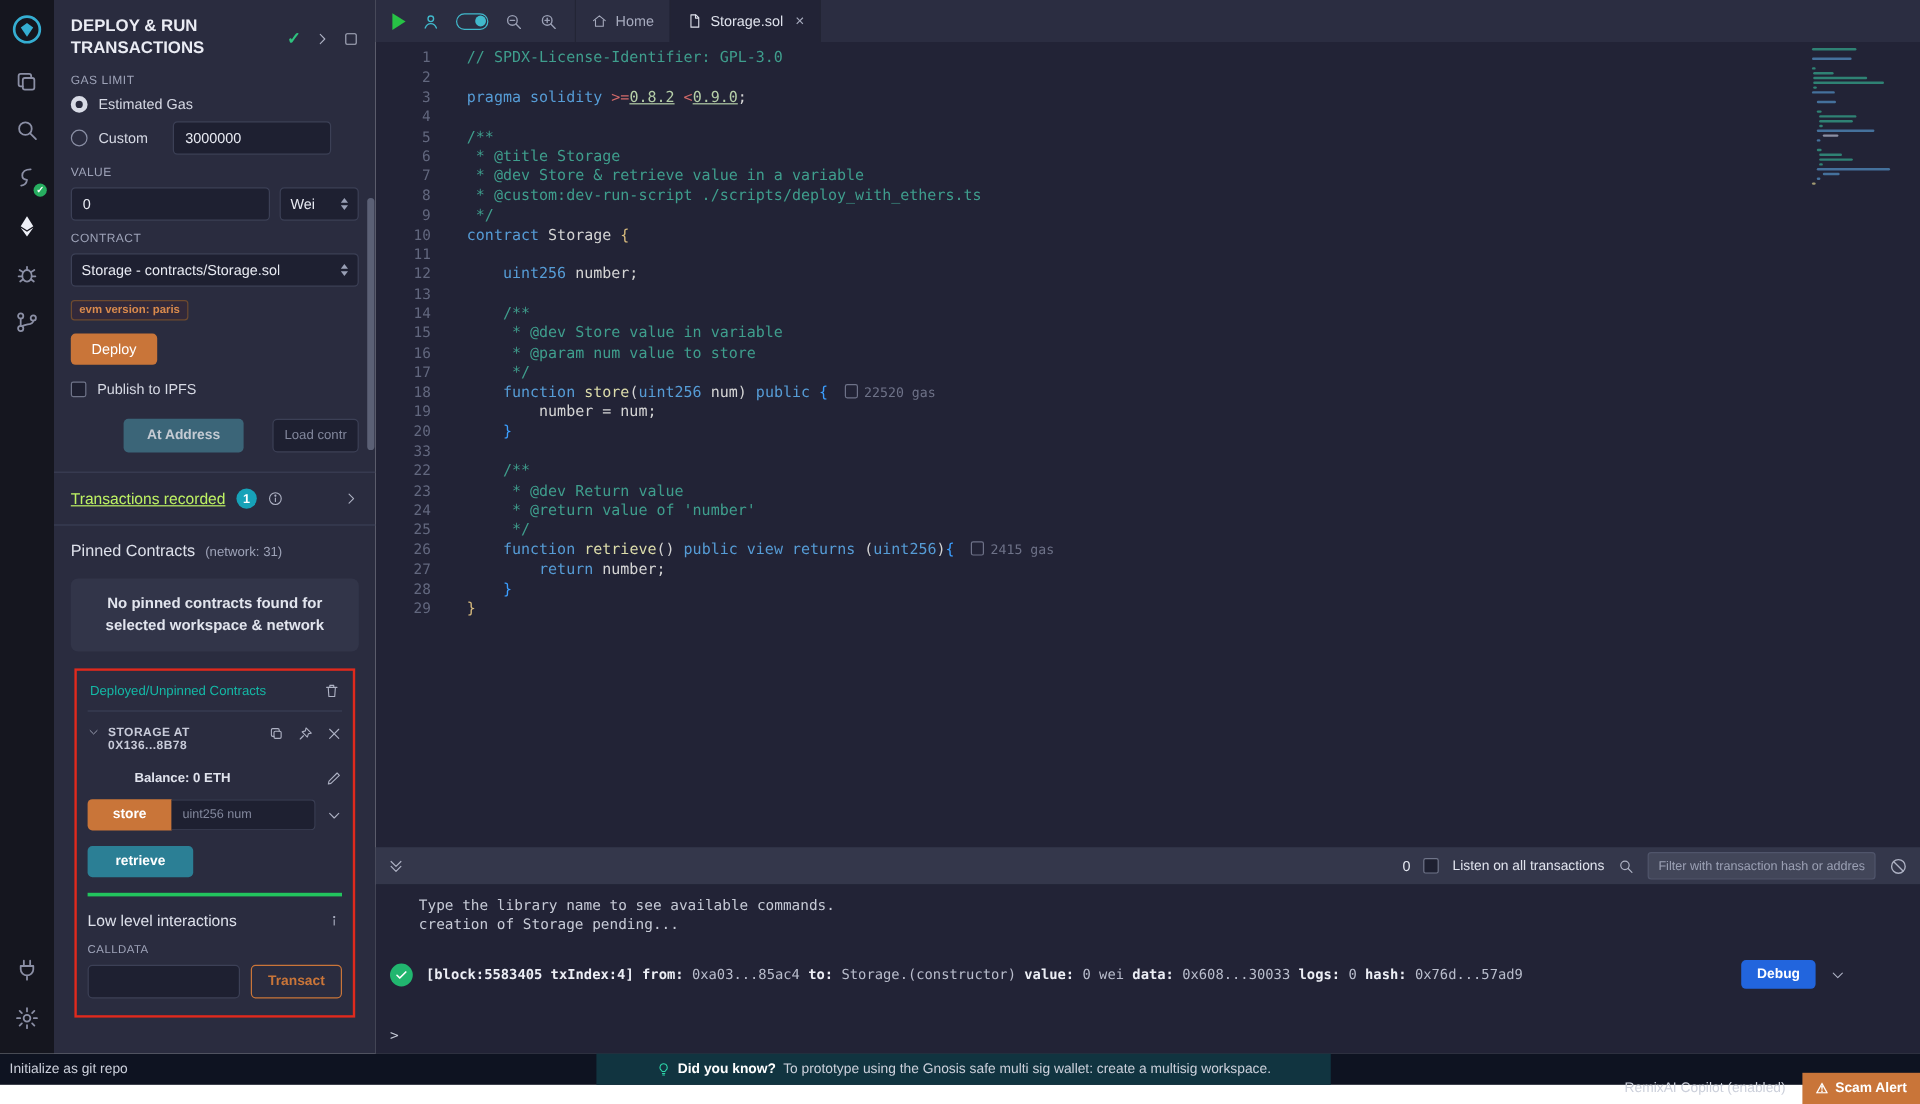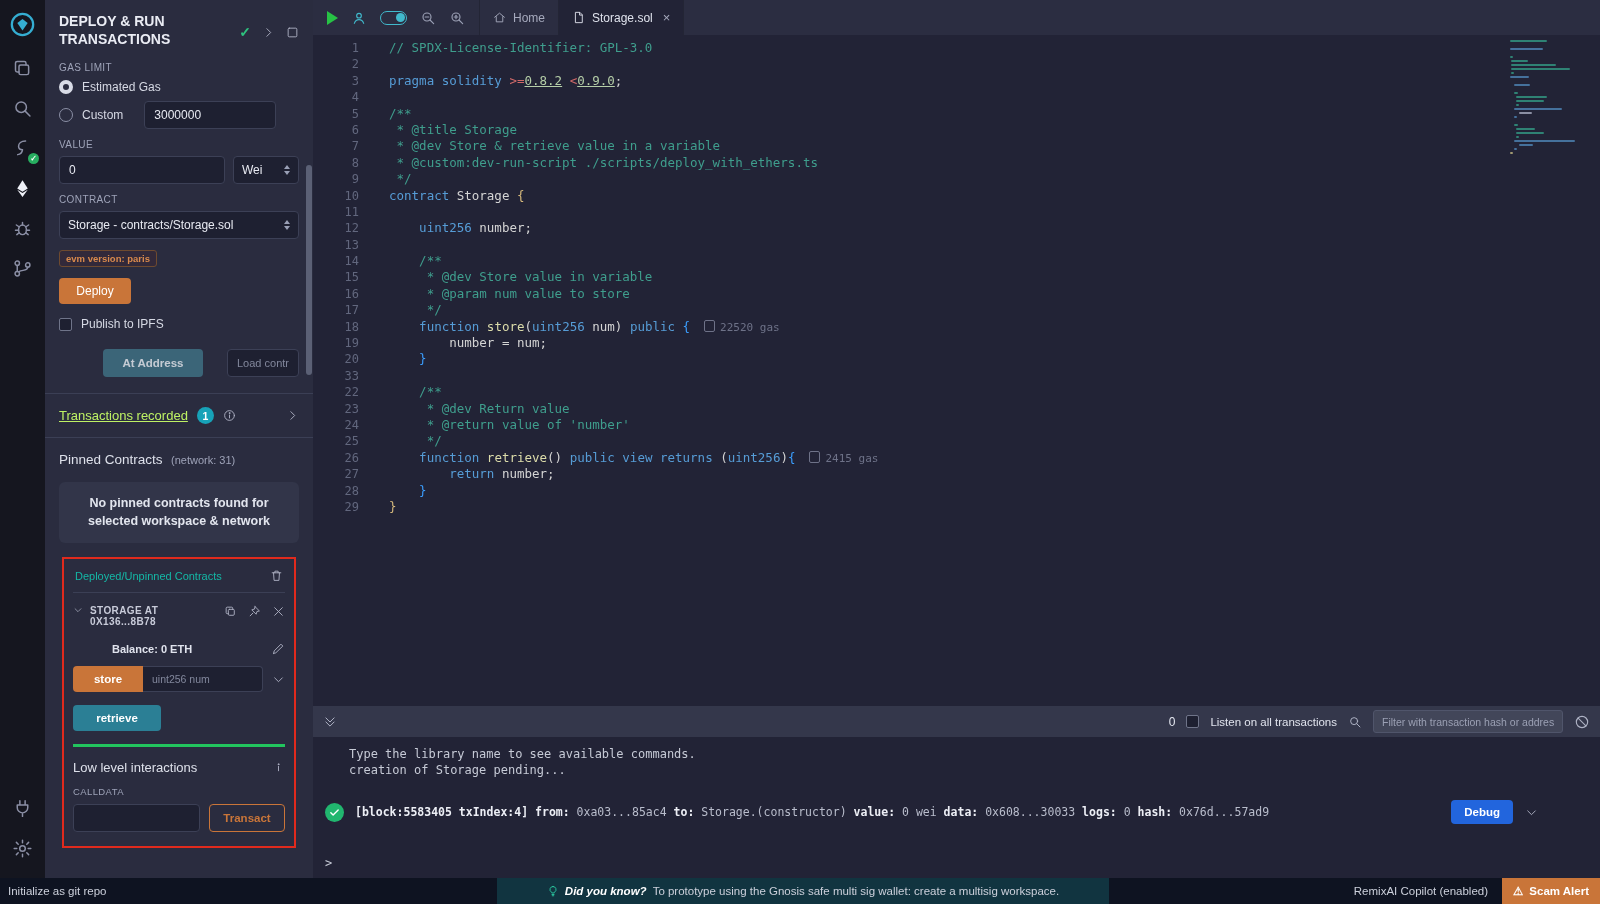--- a/index.html
+++ b/index.html
@@ -132,24 +132,24 @@
   .tx-label{font-weight:700;color:#eceef5;}
   .tx-value{color:#b9bdcc;}
   .debug-btn{margin-left:auto;background:#2265dd;color:#fff;border:none;border-radius:4px;font:700 11.5px "Liberation Sans",sans-serif;padding:6px 13px;cursor:pointer;flex-shrink:0;}
   .tx-chev{color:#aeb2c4;margin:0 62px 0 12px;flex-shrink:0;}
   .term-prompt{position:absolute;left:12px;bottom:8px;font-size:12px;}
 
   
   .statusbar{height:26px;background:#0e1321;position:relative;font-size:11.5px;color:#ccd0db;flex-shrink:0;}
   .sb-left{position:absolute;left:8px;top:0;height:26px;display:flex;align-items:center;cursor:pointer;}
   .sb-center{position:absolute;left:497px;width:612px;height:26px;background:#113440;display:flex;align-items:center;justify-content:center;gap:6px;}
-  .sb-bold{font-weight:700;color:#fff;font-style:italic;}
+  .sb-bold{font-weight:700;color:#fff;}
   .bulb{color:#2dd4a8;display:flex;}
   .bulb svg{width:12px;height:12px;}
-  .sb-right{position:absolute;right:0;top:0;height:26px;display:flex;align-items:center;}
+  .sb-right{position:absolute;right:0;top:16px;height:26px;display:flex;align-items:center;}
   .copilot{margin-right:14px;cursor:pointer;}
   .scam{height:26px;background:#c97539;color:#fff;display:flex;align-items:center;gap:6px;padding:0 11px;font-weight:700;cursor:pointer;}
   .bottom-strip{height:16px;background:#ffffff;}
 </style>
 </head>
 <body>
 
 <div class="app">
   <div class="main-row">
 

